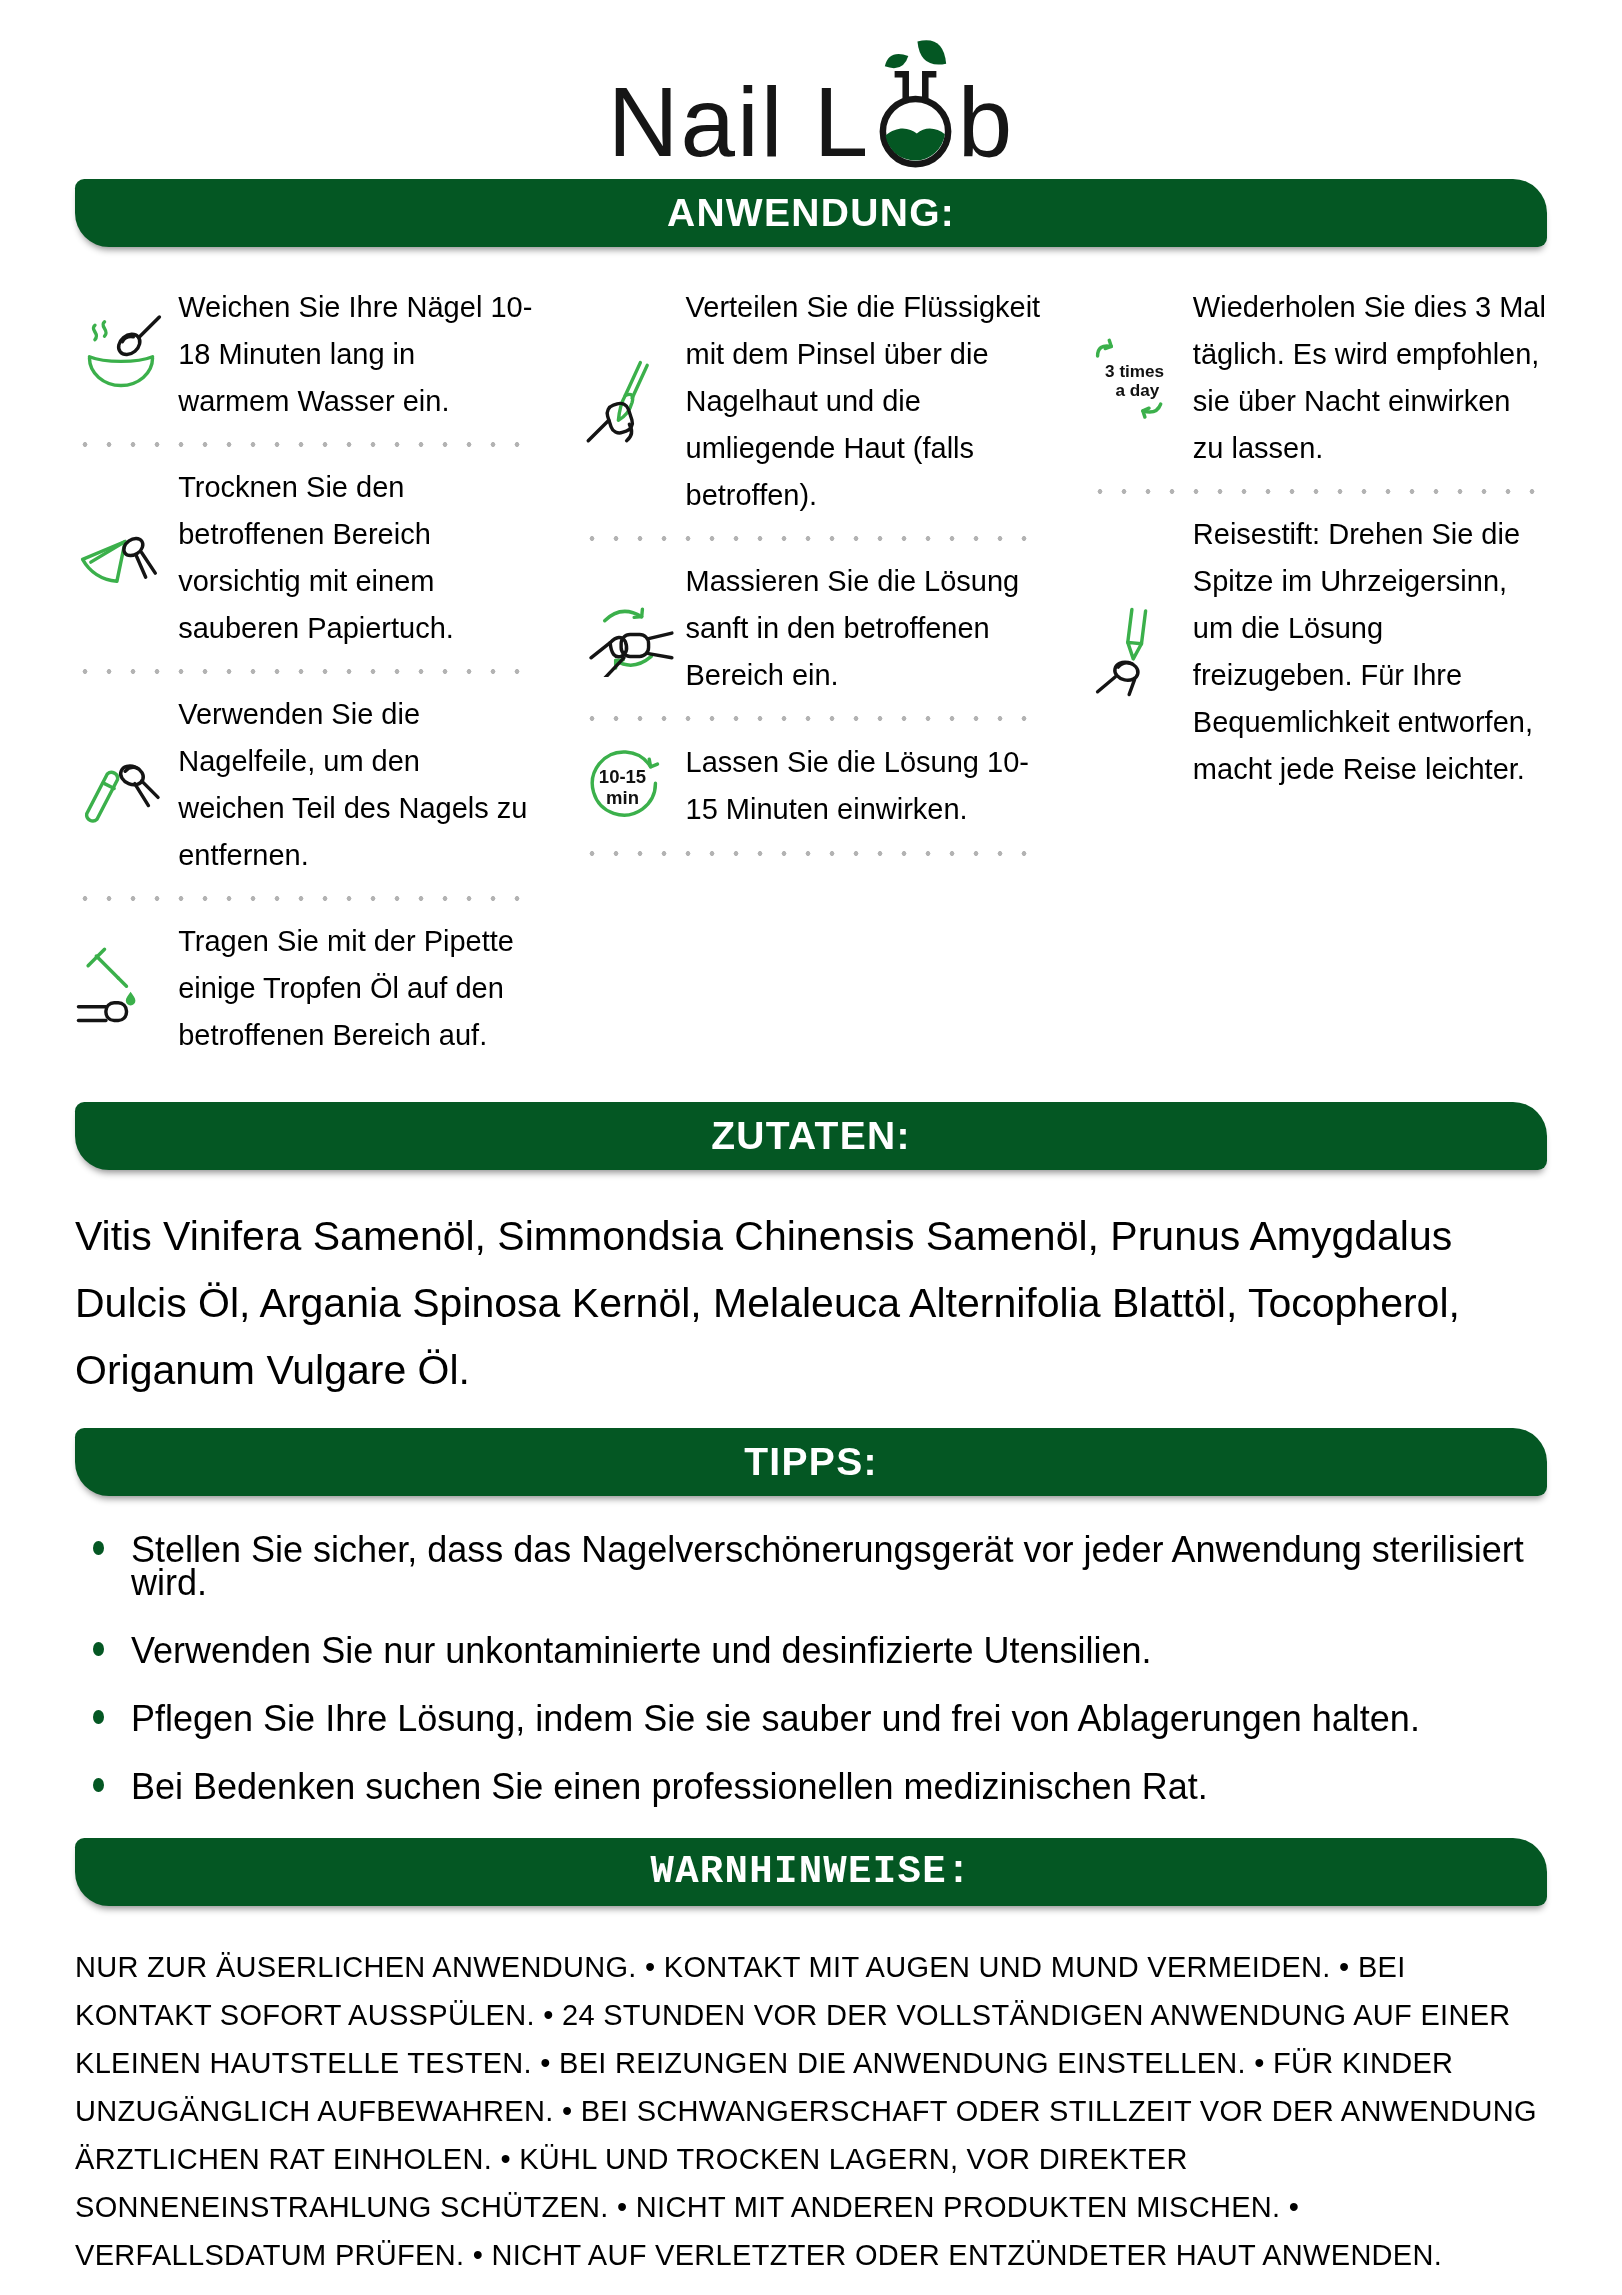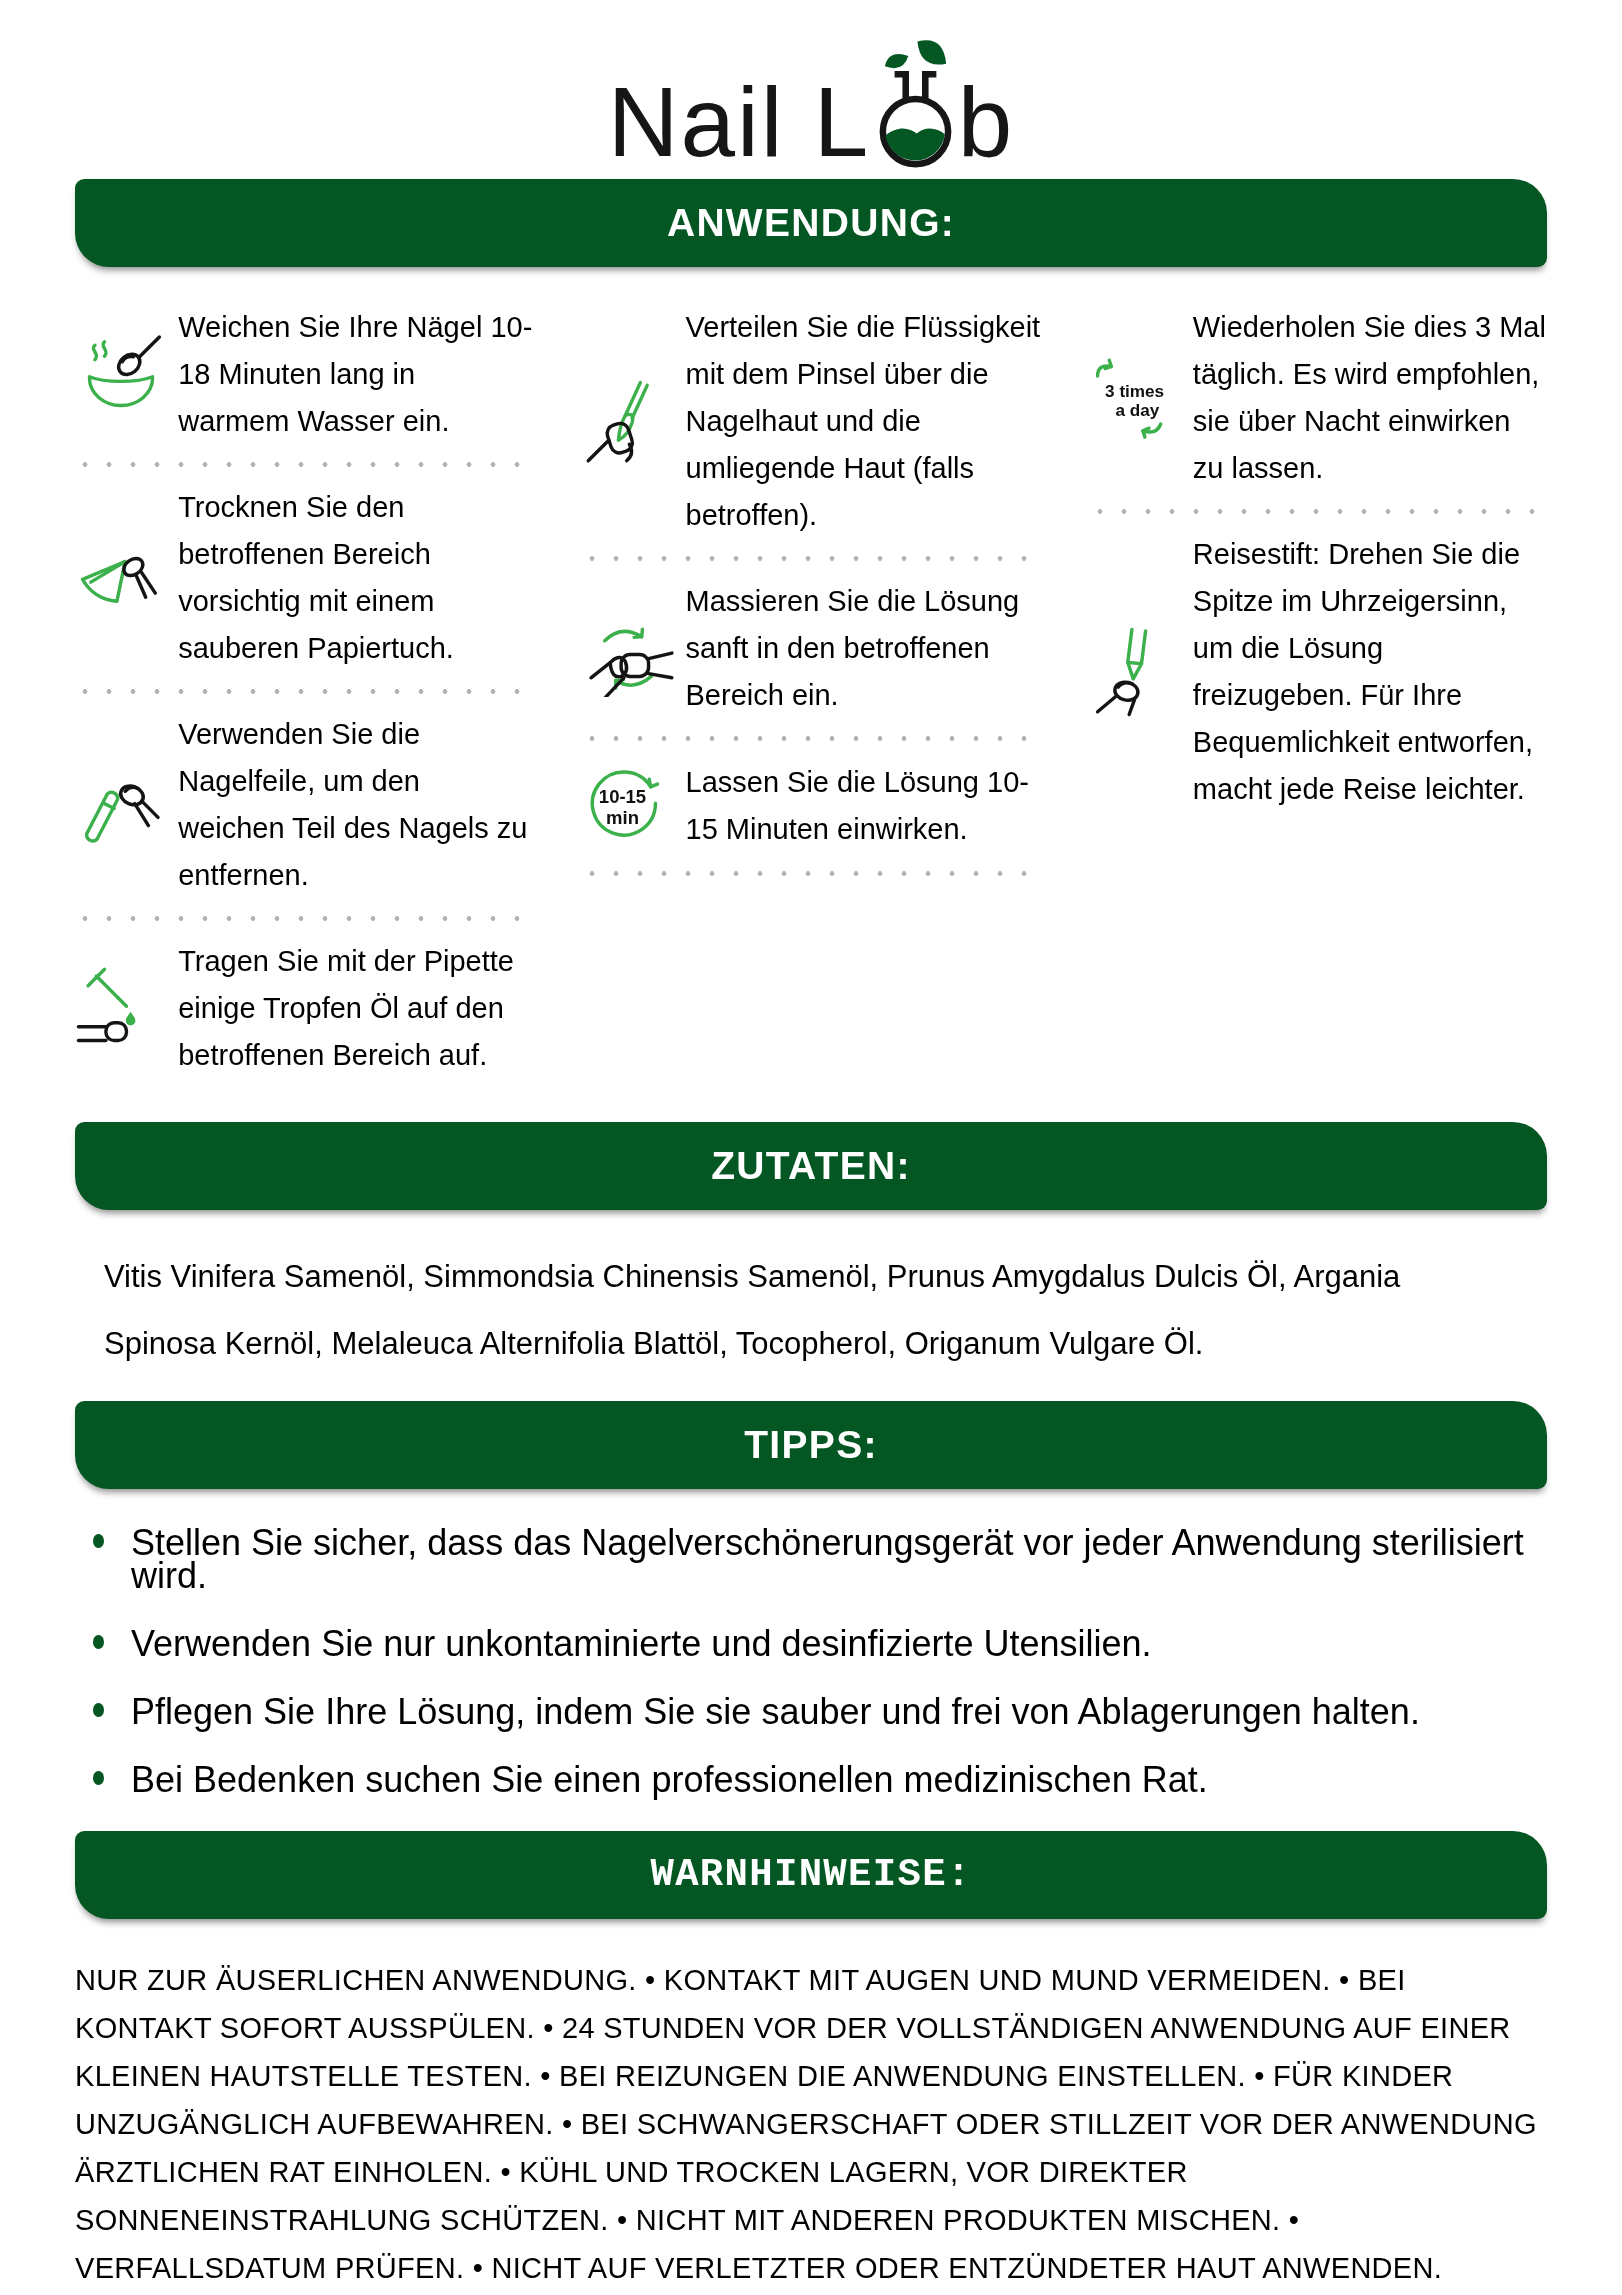--- a/index.html
+++ b/index.html
@@ -14,21 +14,21 @@
   body{
     width:1622px;height:2295px;background:#ffffff;color:var(--text-black);
     font-family:"Liberation Sans", sans-serif;overflow:hidden;position:relative;
   }
   
   .logo{display:flex;align-items:flex-end;justify-content:center;padding-top:46px;height:171px;}
   .logo .txt{font-size:98px;line-height:1;letter-spacing:2px;color:#161616;font-weight:normal;}
   .logo svg{margin:0 3.9px -3.9px 6.5px;}
   
   .banner{
-    margin:0 75px;height:88px;background:var(--brand-green);
+    margin:0 75px;height:68px;background:var(--brand-green);
     border-radius:9.2px 34px 9.2px 34px;
     display:flex;align-items:center;justify-content:center;
     box-shadow:0 5.9px 7.9px -3.3px rgba(0,0,0,.45);
   }
   .banner span{color:#ffffff;font-weight:bold;font-size:39px;letter-spacing:1.3px;}
   .banner.anw{margin-top:7.9px;}
   .banner.zut{margin-top:43px;}
   .banner.tip{margin-top:23.6px;}
   .banner.warn{font-family:Liberation Mono, monospace;}
   
@@ -41,21 +41,21 @@
     background-image:radial-gradient(circle, var(--separator-gray) 2.2px, transparent 2.7px);
     background-size:24px 5.2px;background-repeat:repeat-x;background-position:left center;
   }
   
   .ic .g{stroke:var(--icon-green);fill:none;stroke-width:5;stroke-linecap:round;stroke-linejoin:round;}
   .ic .k{stroke:#141414;fill:none;stroke-width:5;stroke-linecap:round;stroke-linejoin:round;}
   .ic .r{stroke:var(--alert-red);fill:none;stroke-width:7;stroke-linecap:round;}
   .ic .gf{fill:var(--icon-green);stroke:none;}
   .ic text{font-family:"Liberation Sans",sans-serif;font-weight:bold;fill:#111111;}
   
-  .ingredients{margin:33px 104px 0;font-size:31px;line-height:67px;}
+  .ingredients{margin:33px 75px 0;font-size:41px;line-height:67px;}
   
   .tips{margin:37px 73px 0;padding:0;list-style:none;}
   .tips li{position:relative;padding-left:58px;font-size:36px;line-height:33px;margin-bottom:35px;}
   .tips li .dot{position:absolute;left:19.6px;top:7.9px;width:11px;height:14.4px;border-radius:50%;background:var(--brand-green);}
   
   .warnings{margin:37px 75px 0;font-size:29px;line-height:48px;letter-spacing:0.3px;}
 </style>
 </head>
 <body>
 

